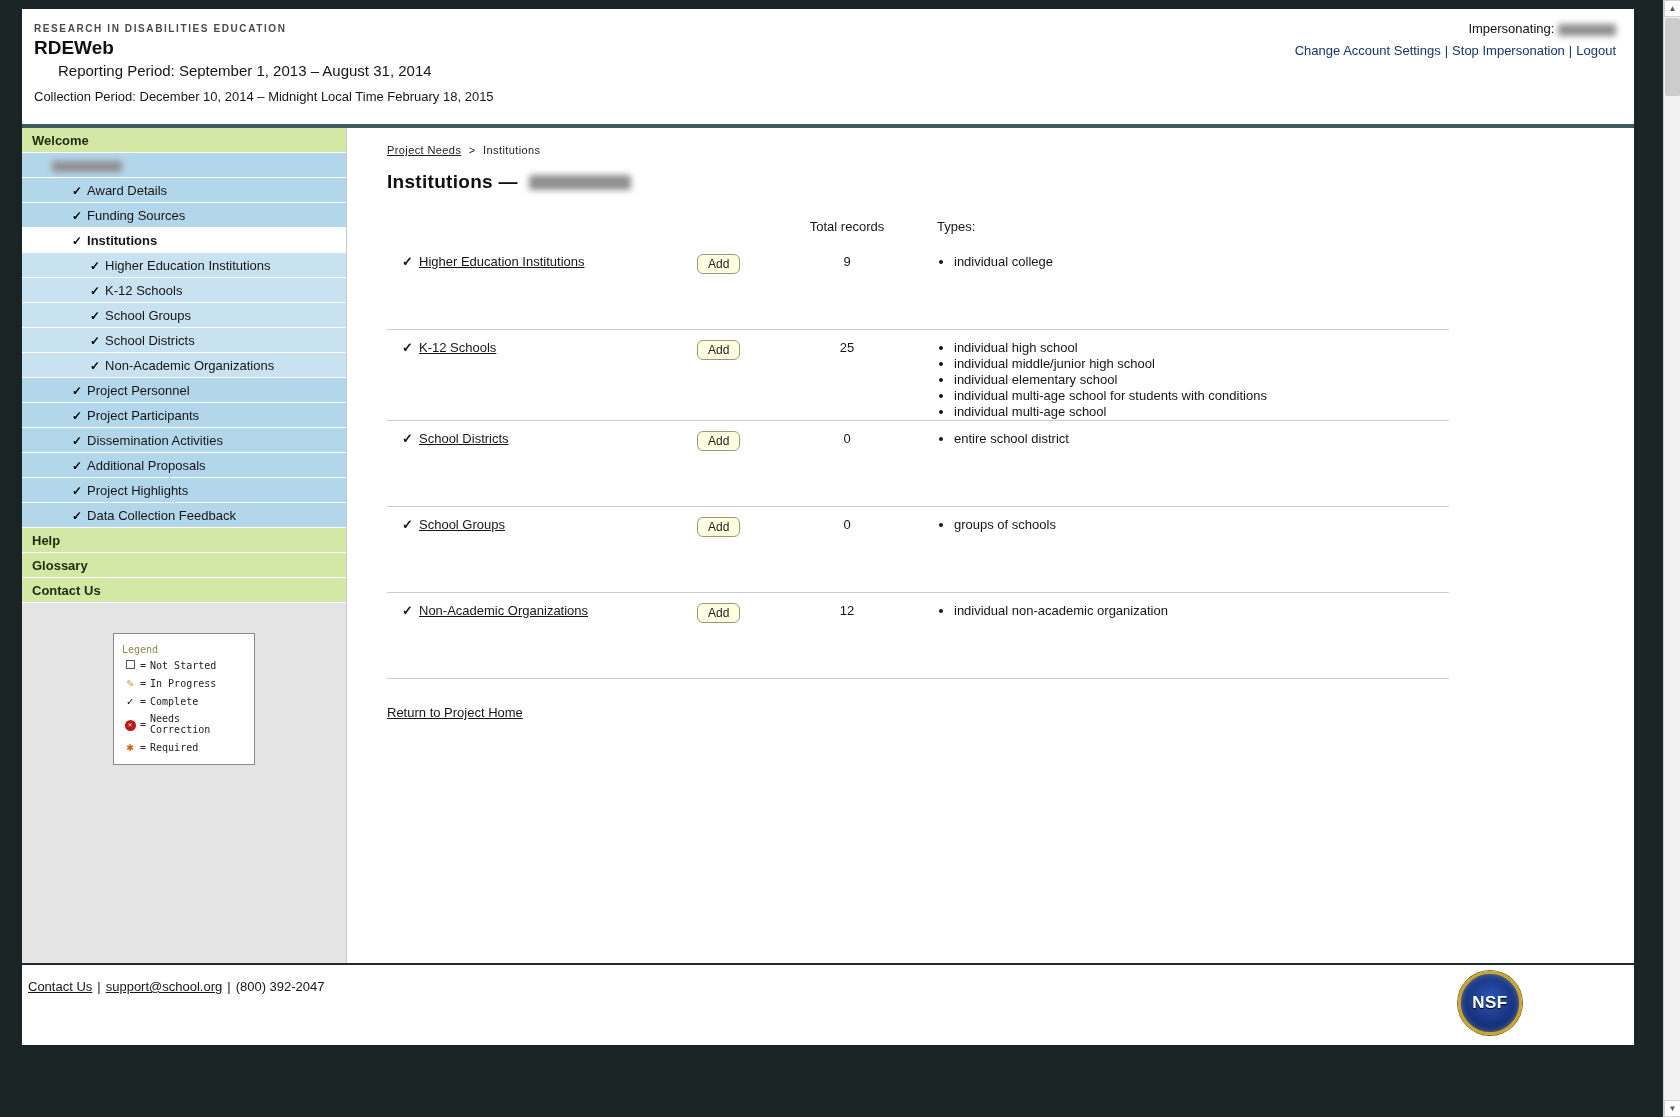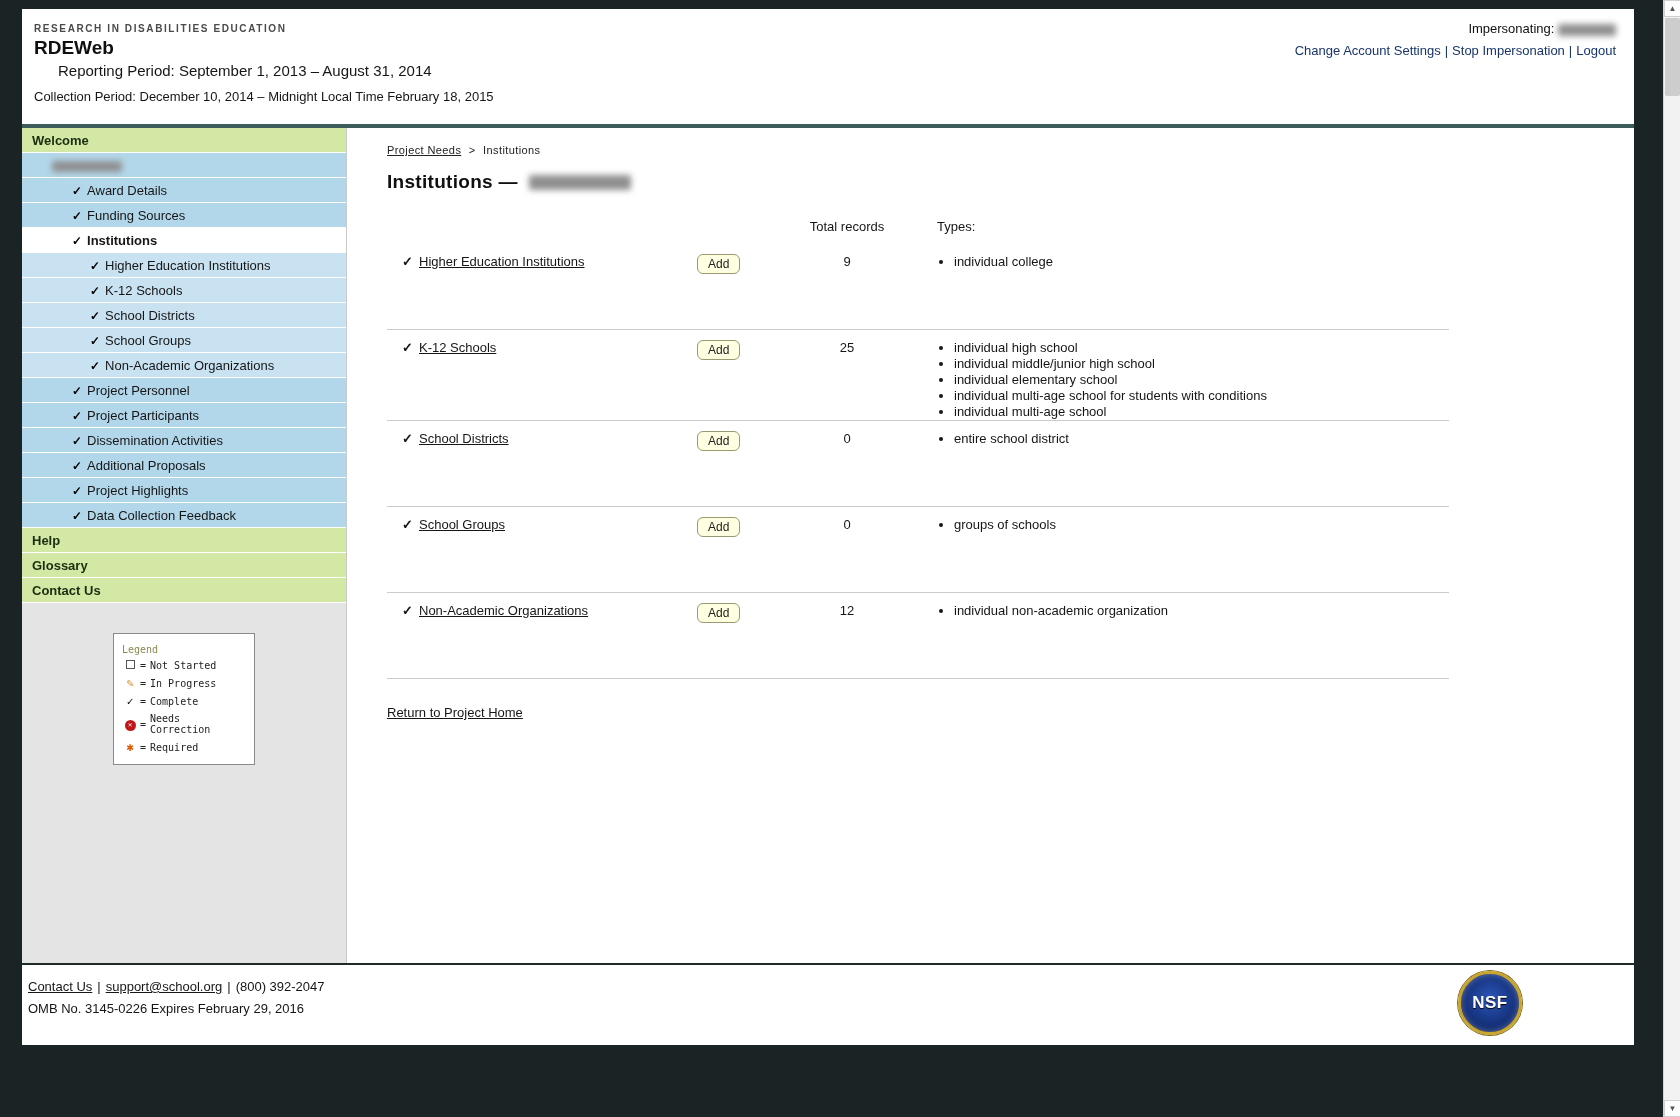--- a/index.html
+++ b/index.html
@@ -133,24 +133,24 @@
         <div class="nav-item nav-selected lvl2">
           <span class="chk">✓</span><span>Institutions</span>
         </div>
         <div class="nav-item nav-sub lvl3">
           <span class="chk">✓</span><span>Higher Education Institutions</span>
         </div>
         <div class="nav-item nav-sub lvl3">
           <span class="chk">✓</span><span>K-12 Schools</span>
         </div>
         <div class="nav-item nav-sub lvl3">
+          <span class="chk">✓</span><span>School Groups</span>
+        </div>
+        <div class="nav-item nav-sub lvl3">
           <span class="chk">✓</span><span>School Districts</span>
-        </div>
-        <div class="nav-item nav-sub lvl3">
-          <span class="chk">✓</span><span>School Groups</span>
         </div>
         <div class="nav-item nav-sub lvl3">
           <span class="chk">✓</span><span>Non-Academic Organizations</span>
         </div>
         <div class="nav-item nav-blue lvl2">
           <span class="chk">✓</span><span>Project Personnel</span>
         </div>
         <div class="nav-item nav-blue lvl2">
           <span class="chk">✓</span><span>Project Participants</span>
         </div>
@@ -290,21 +290,20 @@
         </div>
 
         <a class="return-link">Return to Project Home</a>
       </div>
     </div>
 
     <div class="footer">
       <div class="footer-line1">
         <a>Contact Us</a><span class="ft-sep">|</span><a>support@school.org</a><span class="ft-sep">|</span><span>(800) 392-2047</span>
       </div>
-      <div class="footer-line2">OMB No. 3145-0226 Expires February 29, 2016</div>
       <div class="nsf-logo">
         <span class="nsf-text">NSF</span>
       </div>
     </div>
 
   </div>
 
   <div class="scrollbar">
     <div class="sb-btn sb-up">▲</div>
     <div class="sb-thumb"></div>

